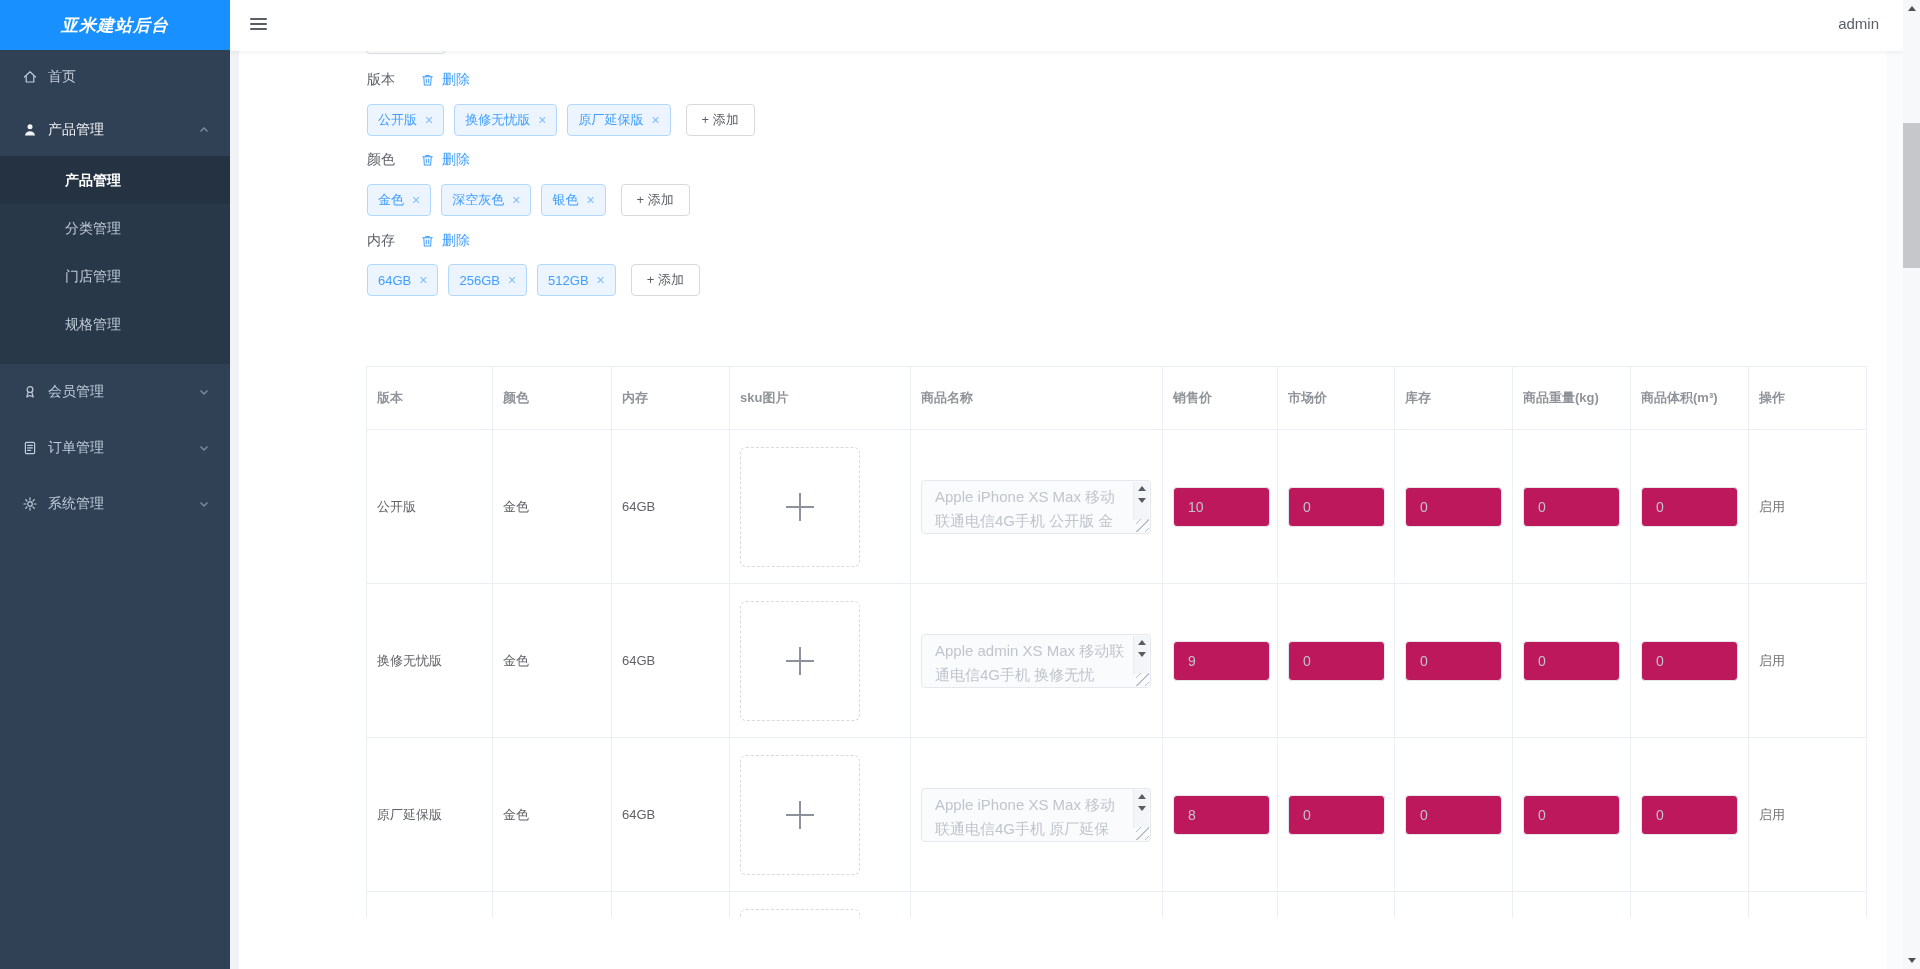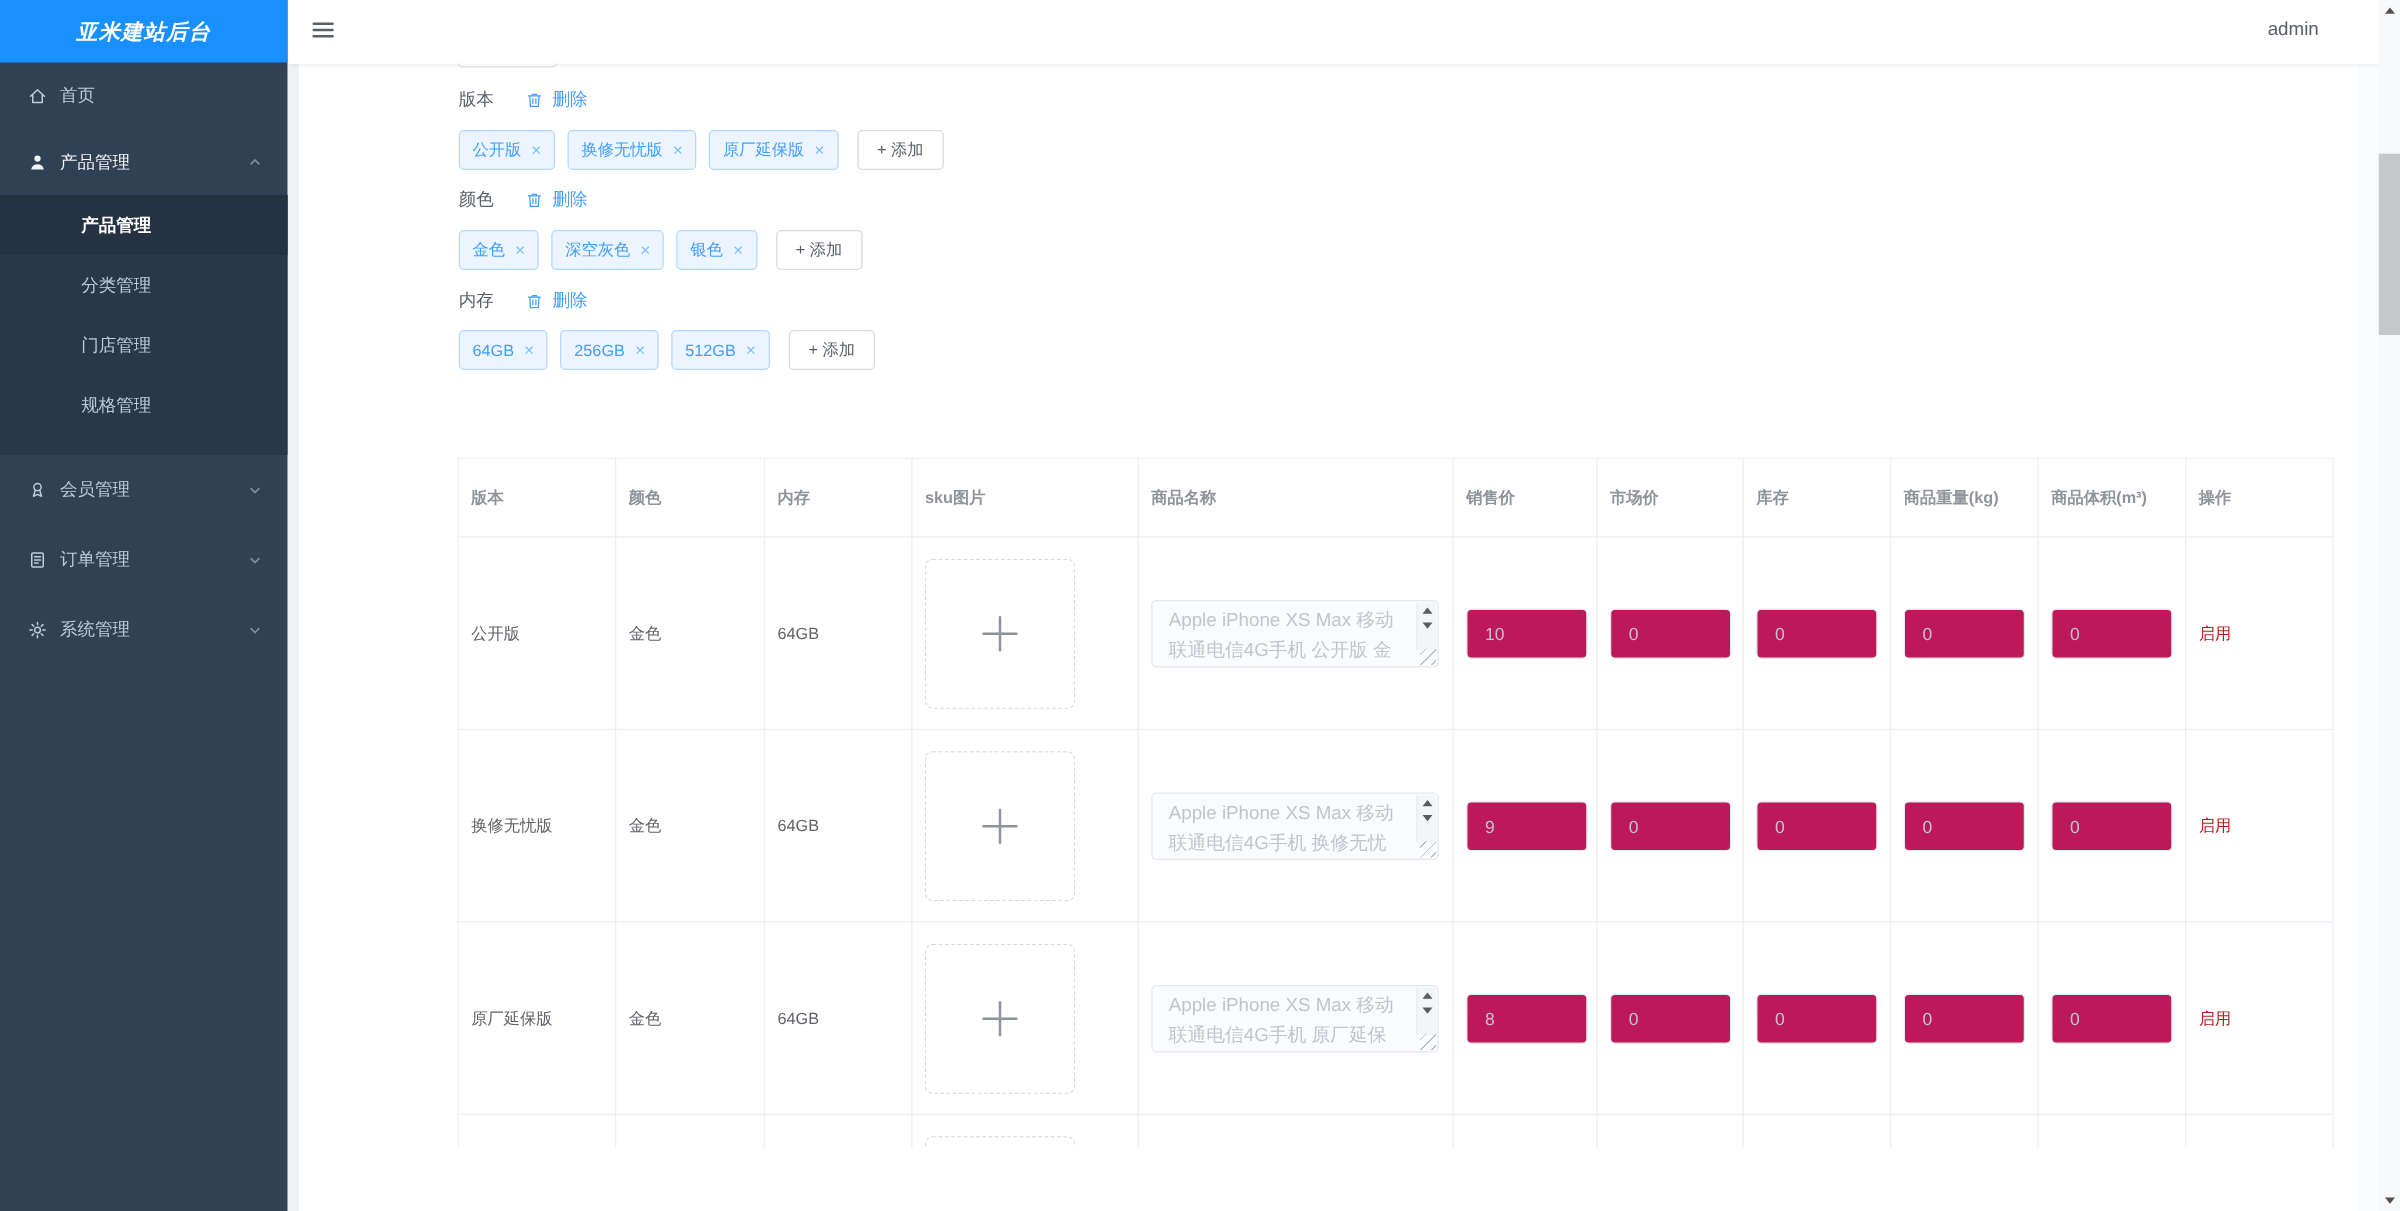--- a/index.html
+++ b/index.html
@@ -24,21 +24,21 @@
   .submenu-item { height:48px; line-height:48px; padding-left:65px; font-size:14px;
     color:#bfcbd9; cursor:pointer; }
   .submenu-item.active { color:#ffffff; font-weight:bold; background:#243241; }
 
   
   .main { position:absolute; left:230px; top:0; width:1673px; height:969px; background:#fff; }
   .topbar { position:absolute; left:0; top:0; width:100%; height:51px; background:#fff;
     box-shadow:0 1px 4px rgba(0,21,41,.08); z-index:4; }
   .hamburger { position:absolute; left:20px; top:18px; width:17px; height:15px; cursor:pointer; }
   .hamburger span { display:block; height:2px; background:#5a5e66; margin-bottom:3px; border-radius:1px; }
-  .admin { position:absolute; right:48px; top:15px; font-size:15px; color:#5a5e66; cursor:pointer; }
+  .admin { position:absolute; right:24px; top:15px; font-size:15px; color:#5a5e66; cursor:pointer; }
 
   
   .strip-left { position:absolute; left:0; top:51px; bottom:0; width:9px; background:#f0f2f5; }
   .strip-right { position:absolute; right:0; top:51px; bottom:0; width:16px; background:#fafbfc; }
 
   
   .form-label { position:absolute; left:66px; top:32px; font-size:14px; color:#606266; }
   .btn { display:inline-flex; align-items:center; justify-content:center;
     background:#fff; border:1px solid #dcdfe6; border-radius:4px; color:#606266;
     font-size:13px; cursor:pointer; }
@@ -78,21 +78,21 @@
   .tri-up { border-left:4px solid transparent; border-right:4px solid transparent;
     border-bottom:5px solid #585d64; }
   .tri-dn { border-left:4px solid transparent; border-right:4px solid transparent;
     border-top:5px solid #585d64; margin-top:7px; }
   .ta-grip { position:absolute; right:1px; bottom:1px; width:13px; height:13px;
     background:repeating-linear-gradient(135deg, transparent 0 3px, #b9bfc7 3px 4px, transparent 4px 6px); }
 
   .num-input { width:97px; height:40px; background:#be185d; border:1px solid #e4e7ed;
     border-radius:4px; font-size:14px; color:#c0c4cc; padding-left:14px;
     font-family:"Liberation Sans","DejaVu Sans",sans-serif; }
-  .enable-link { color:#b91c1c; font-size:13px; cursor:pointer; }
+  .enable-link { color:#737373; font-size:13px; cursor:pointer; }
 
   
   .scrollbar { position:absolute; right:0; top:0; width:17px; height:969px; background:#f7f8f9; z-index:9; }
   .sb-btn { position:absolute; left:0; width:17px; height:17px; display:flex;
     align-items:center; justify-content:center; }
   .sb-tri-up { width:0;height:0;border-left:4px solid transparent;border-right:4px solid transparent;
     border-bottom:5px solid #505050; }
   .sb-tri-dn { width:0;height:0;border-left:4px solid transparent;border-right:4px solid transparent;
     border-top:5px solid #505050; }
   .sb-thumb { position:absolute; left:0; top:123px; width:17px; height:145px; background:#c5c7ca; }
@@ -335,21 +335,21 @@
             <td>换修无忧版</td>
             <td>金色</td>
             <td>64GB</td>
             <td>
               <div class="upload-box">
                 <div class="plus"></div>
               </div>
             </td>
             <td>
               <div class="name-ta">
-                <div class="ta-text">Apple iPhone XS Max 移动联通电信4G手机 换修无忧</div>
+                <div class="ta-text">Apple admin XS Max 移动联通电信4G手机 换修无忧</div>
                 <div class="ta-scroll">
                   <div class="tri tri-up"></div>
                   <div class="tri tri-dn"></div>
                 </div>
                 <div class="ta-grip"></div>
               </div>
             </td>
             <td><input class="num-input" type="text" value="9" style=""></td>
             <td><input class="num-input" type="text" value="0" style=""></td>
             <td><input class="num-input" type="text" value="0" style=""></td>

